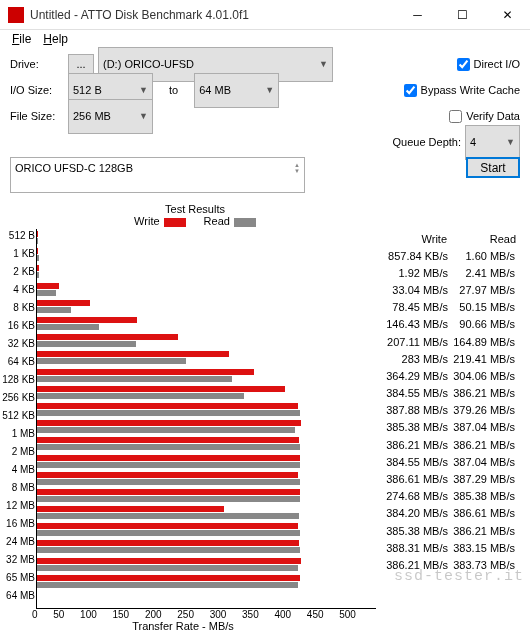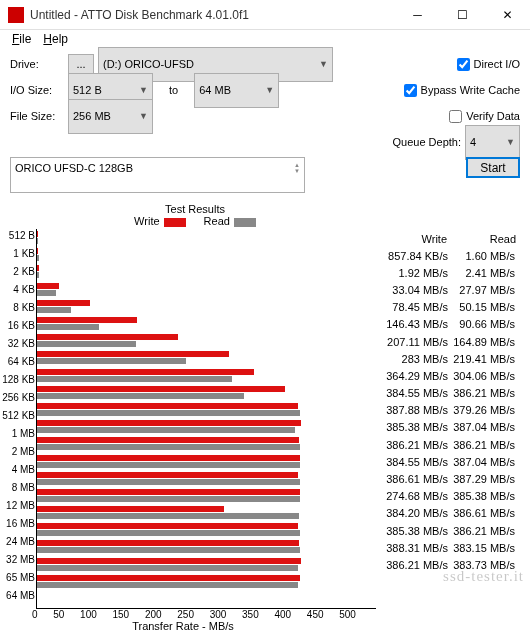--- a/index.html
+++ b/index.html
@@ -102,21 +102,21 @@
 
 .barrow { height: 17.2px; display: flex; align-items: center; position: relative; }
 .bar { height: 6px; }
 .bar.w { background: #d11; margin-bottom: 1px; }
 .bar.r { background: #888; }
 
 .data-head { display: flex; justify-content: space-between; padding-right: 4px; font-size:11px; margin-bottom:2px; }
 .data-head span { width: 67px; text-align: right; }
 .data-row { display: flex; justify-content: center; padding-right: 4px; font-size: 11px; height: 17.2px; align-items: center; }
 .data-row span { width: 67px; text-align: right; }
-.watermark { position: absolute; right: 6px; bottom: 54px; font-family: Liberation Serif, serif; font-size: 15px; color: rgba(0,0,0,0.22); letter-spacing: 1px; text-align: center; }
+.watermark { position: absolute; right: 6px; bottom: 54px; font-family: Liberation Mono, monospace; font-size: 15px; color: rgba(0,0,0,0.22); letter-spacing: 1px; text-align: center; }
 </style>
 </head>
 <body>
 
 <div class="titlebar">
   <div class="icon"></div>
   <div class="title">Untitled - ATTO Disk Benchmark 4.01.0f1</div>
   <div class="btn">─</div>
   <div class="btn">☐</div>
   <div class="btn">✕</div>

